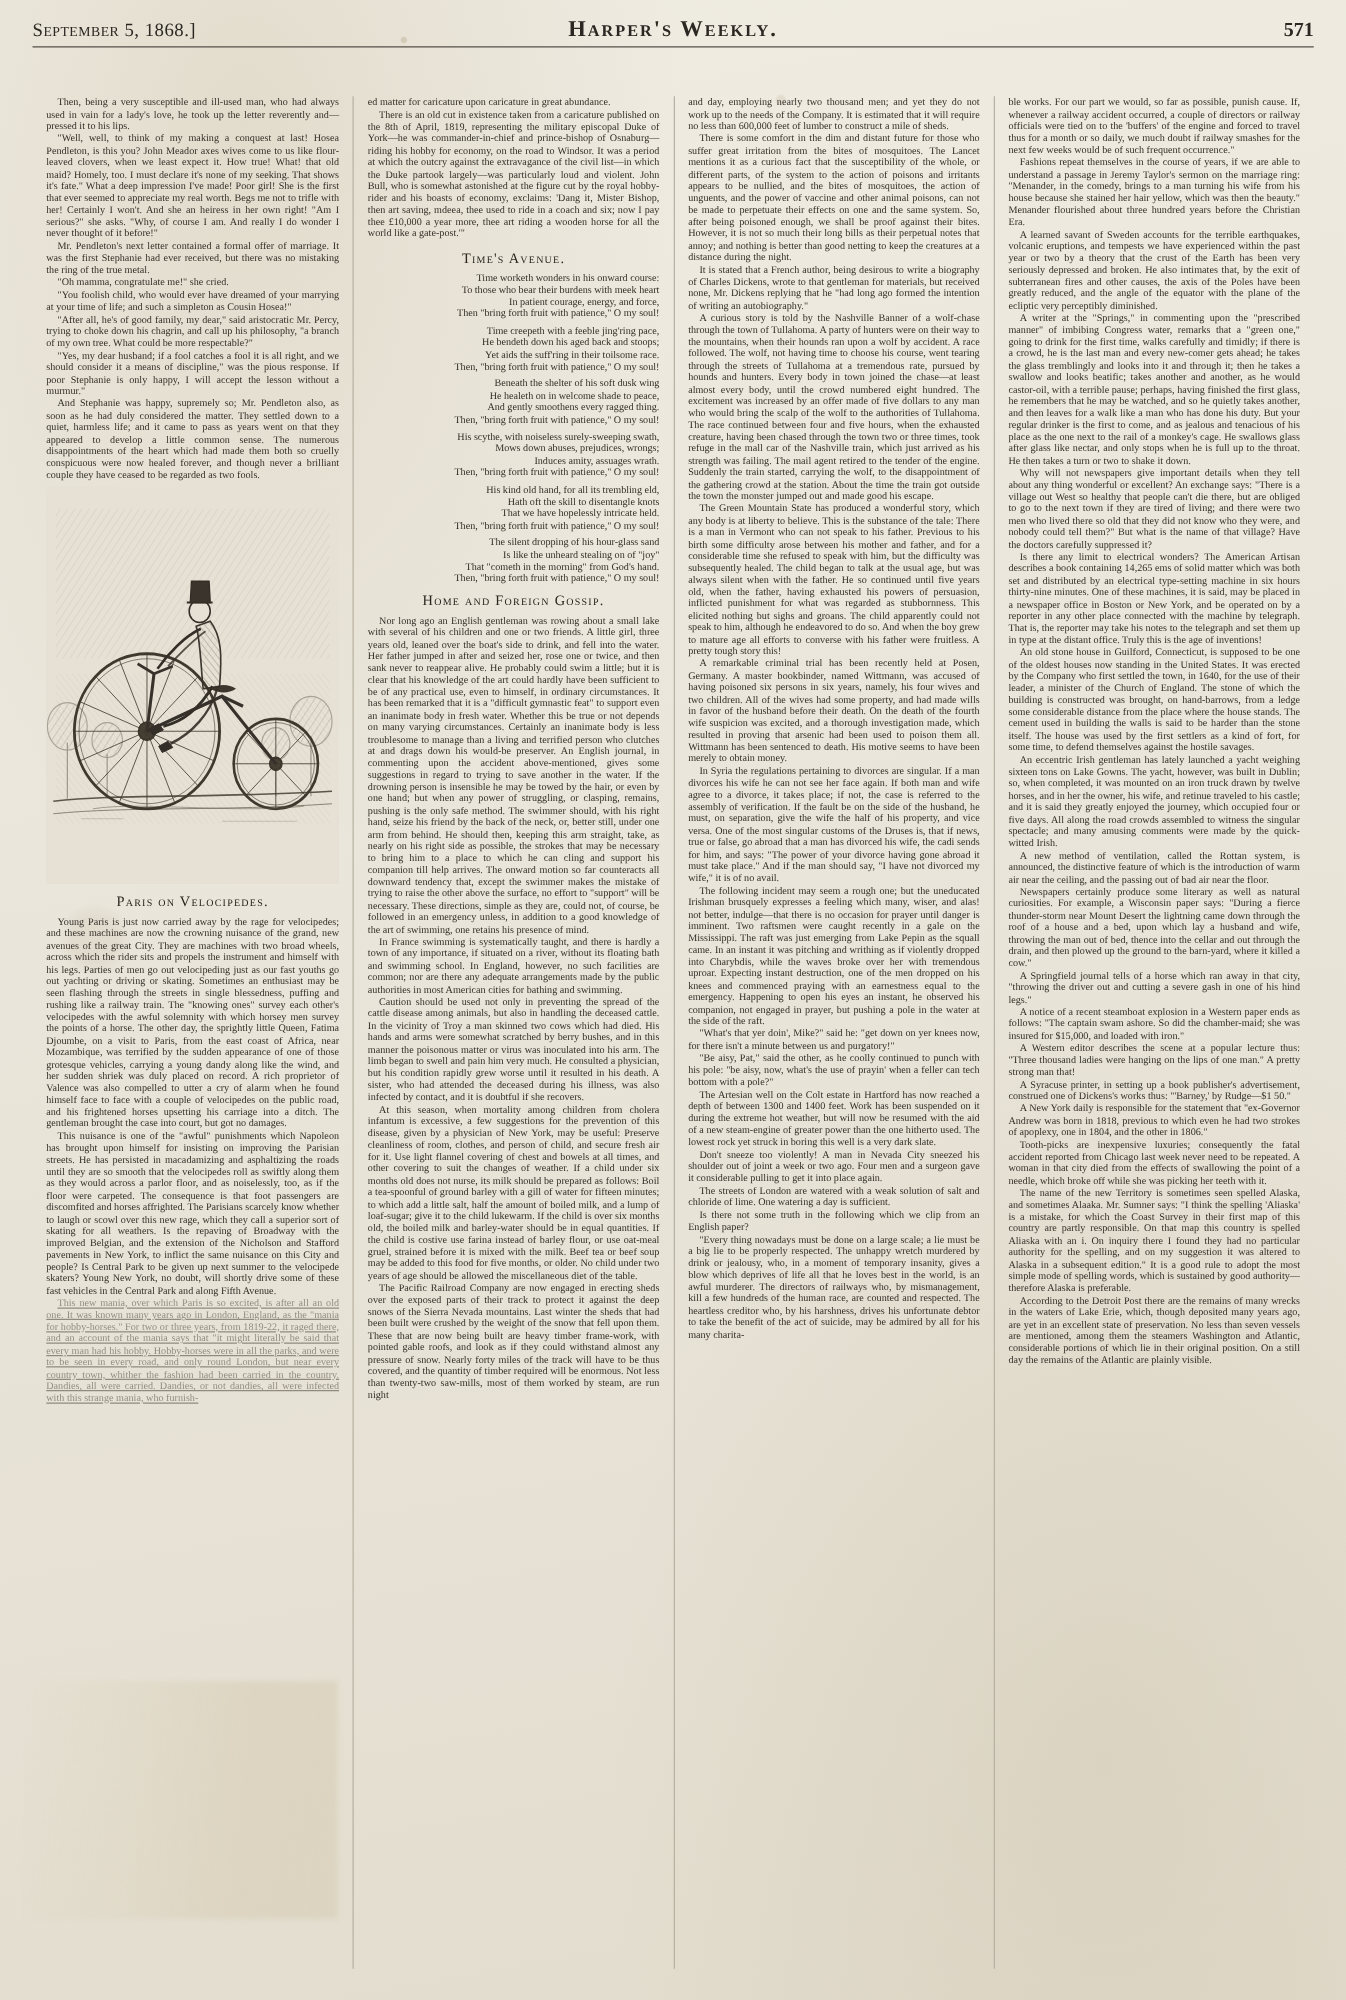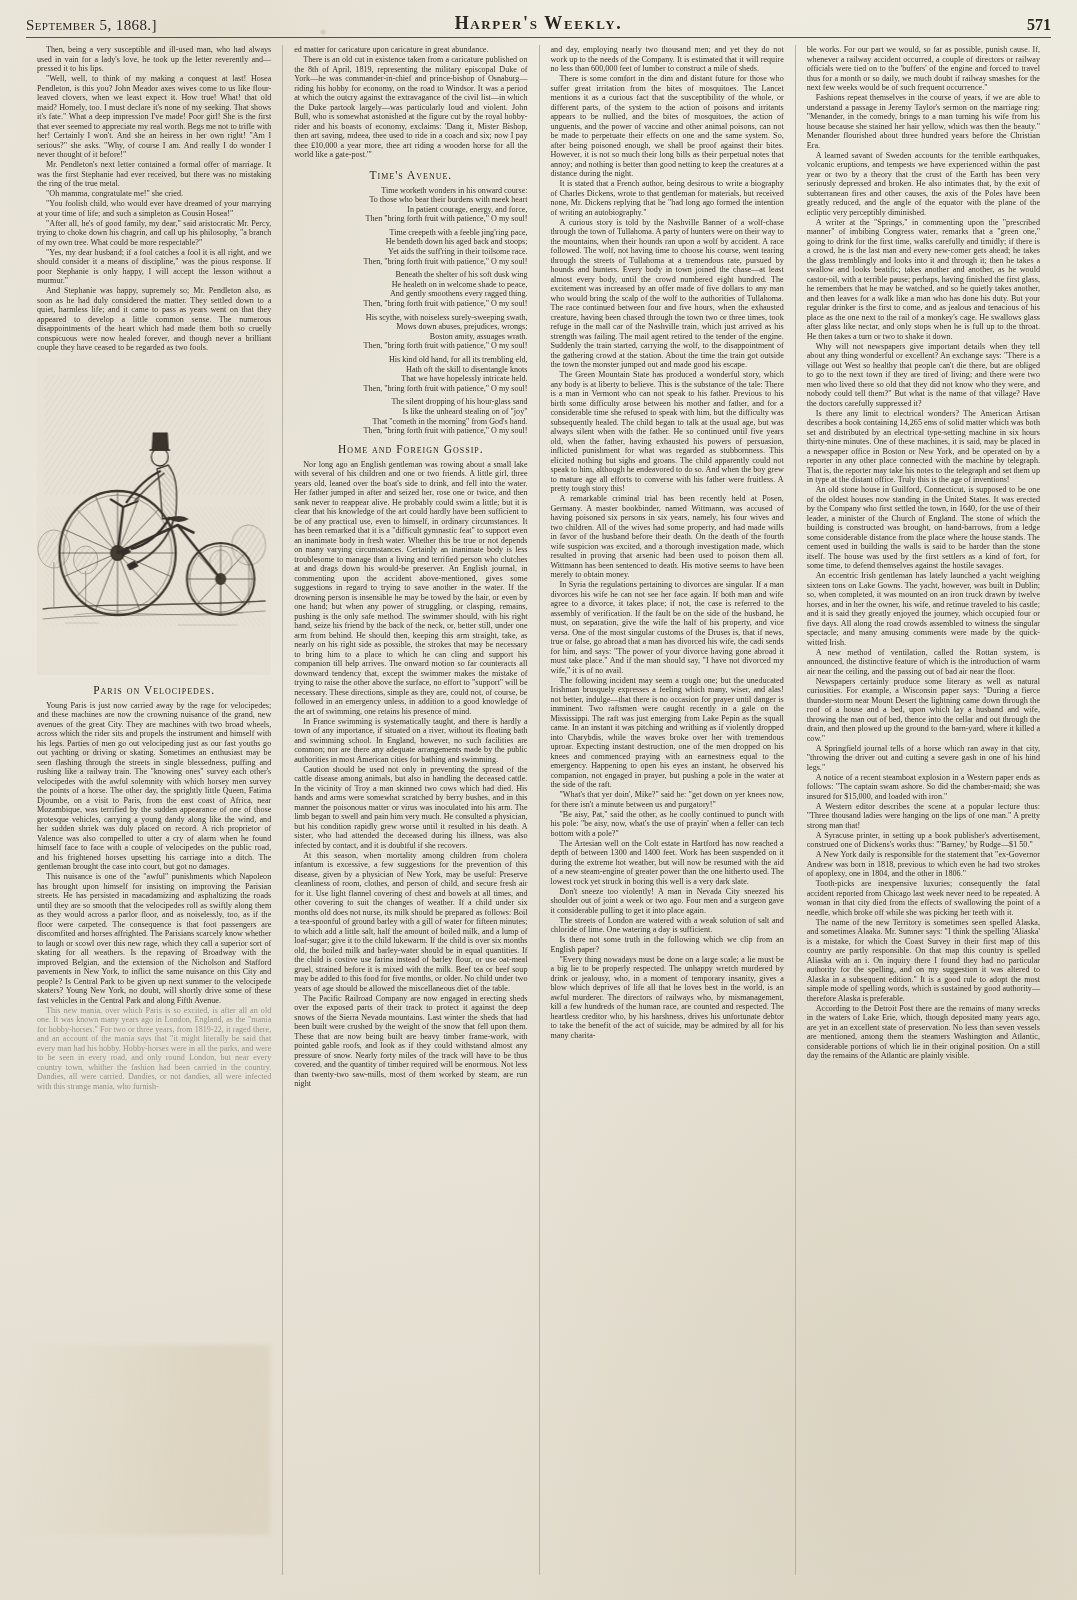--- a/index.html
+++ b/index.html
@@ -65,20 +65,21 @@
   
   .cols {
     display: flex;
     gap: 0;
     height: 1530px;
   }
   .col {
     width: 25%;
     padding: 0 11px;
     position: relative;
+    margin-top: 32px;
   }
   .col + .col { border-left: 1px solid #b9b2a3; }
 
   p, .tx {
     font-size: 8.1px;
     line-height: 9.5px;
     text-align: justify;
     margin: 0 0 0.5px 0;
     text-indent: 9px;
     hyphens: auto;
@@ -113,21 +114,21 @@
     width: 100%;
     height: 318px;
     margin: 4px 0 3px 0;
     position: relative;
     background: linear-gradient(180deg,#e7e3d7 0%, #e4dfd1 100%);
     overflow: hidden;
   }
   .cut svg { display: block; width: 100%; height: 100%; }
 
   
-  .faded p { color: #4a443a; }
+  .faded p { color: #4a443a; text-decoration: underline; }
   .fade2 p { opacity: .55; }
   .smudge {
     position: absolute;
     left: -6px;
     bottom: 40px;
     width: 250px;
     height: 190px;
     pointer-events: none;
     background:
       linear-gradient(95deg, rgba(225,218,200,0.0) 0%, rgba(223,215,196,0.55) 35%, rgba(218,209,188,0.75) 70%, rgba(214,204,181,0.55) 100%);
@@ -282,21 +283,21 @@
         </span>
         <span class="stanza">
           <span>Beneath the shelter of his soft dusk wing</span><br>
           <span class="ind">He healeth on in welcome shade to peace,</span>
           <span>And gently smoothens every ragged thing.</span><br>
           <span class="ind">Then, "bring forth fruit with patience," O my soul!</span>
         </span>
         <span class="stanza">
           <span>His scythe, with noiseless surely-sweeping swath,</span><br>
           <span class="ind">Mows down abuses, prejudices, wrongs;</span>
-          <span>Boston amity, assuages wrath.</span><br>
+          <span>Induces amity, assuages wrath.</span><br>
           <span class="ind">Then, "bring forth fruit with patience," O my soul!</span>
         </span>
         <span class="stanza">
           <span>His kind old hand, for all its trembling eld,</span><br>
           <span class="ind">Hath oft the skill to disentangle knots</span>
           <span>That we have hopelessly intricate held.</span><br>
           <span class="ind">Then, "bring forth fruit with patience," O my soul!</span>
         </span>
         <span class="stanza">
           <span>The silent dropping of his hour-glass sand</span><br>

